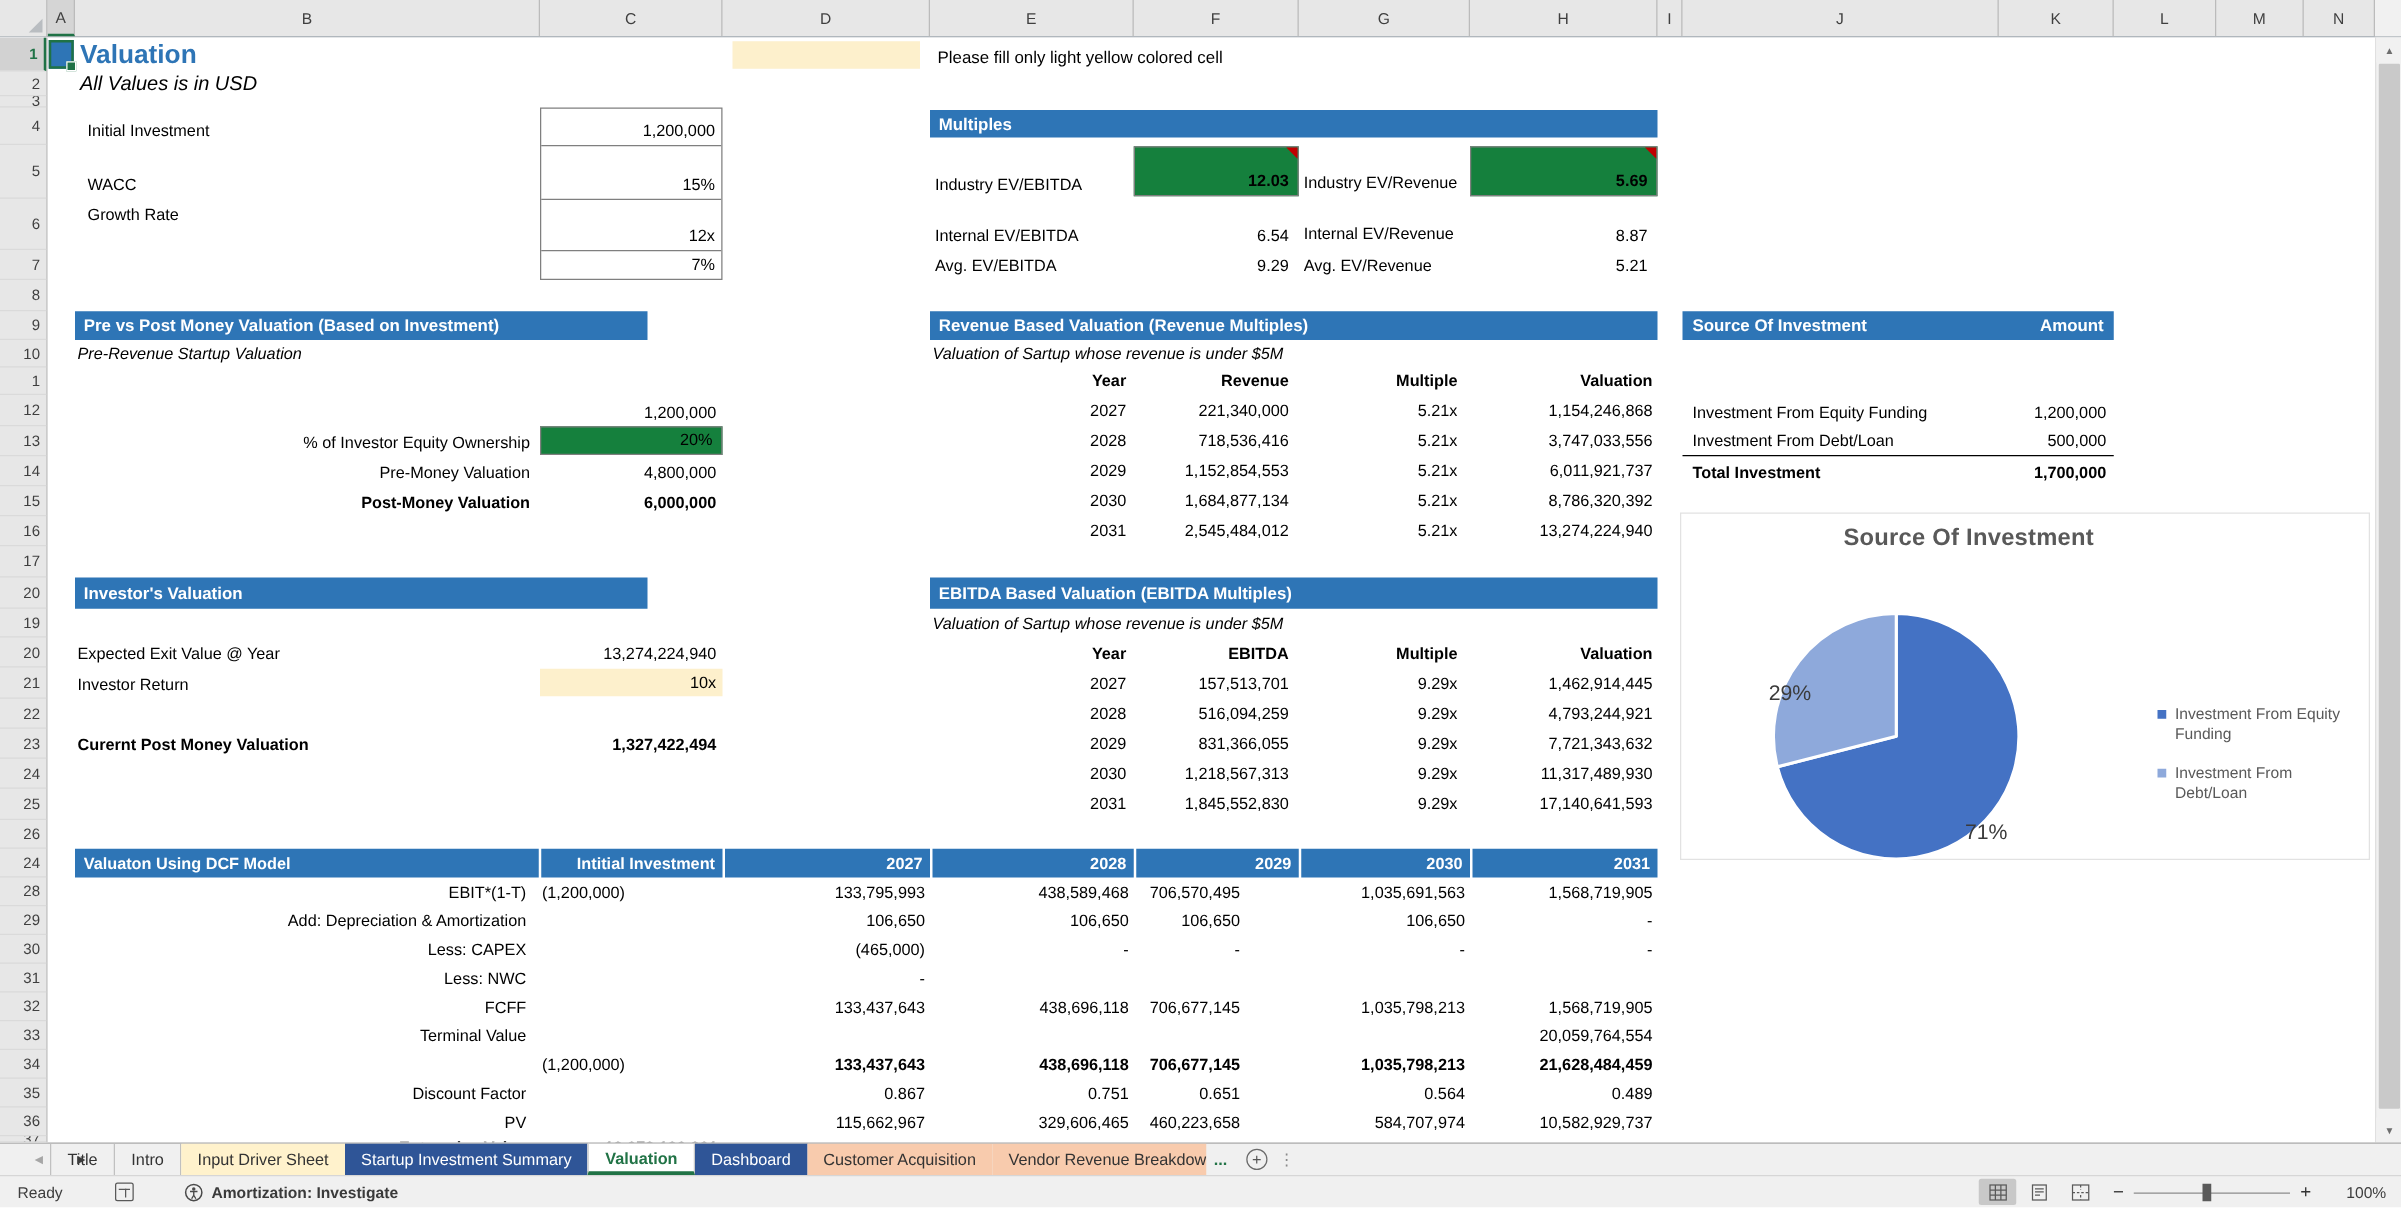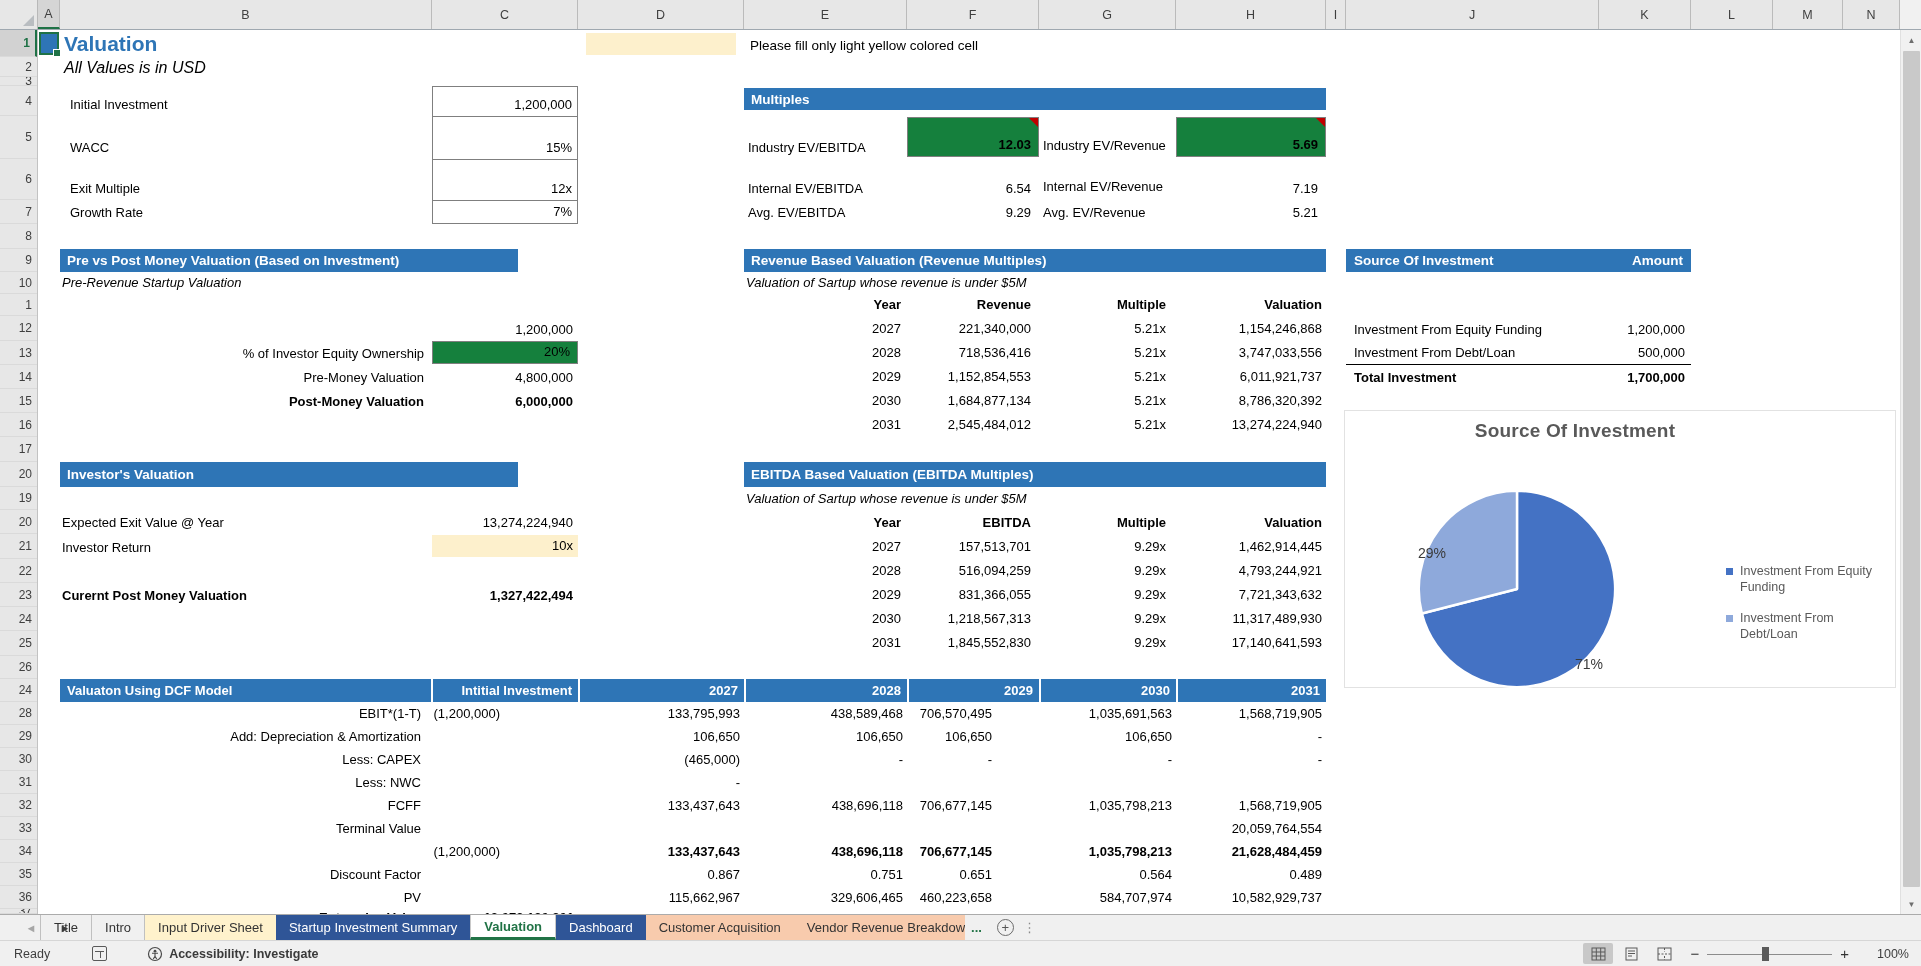--- a/index.html
+++ b/index.html
@@ -56,21 +56,21 @@
   .dseg{position:absolute;top:0;height:23px;background:#2E75B6;color:#fff;font-weight:bold;display:flex;align-items:center}
   .dseg.rt{justify-content:flex-end;padding-right:6px}
 
   .asm-box{position:absolute;left:372px;top:0;width:146px;height:138px;border:1px solid #7F7F7F}
   .asm-cell{display:flex;align-items:flex-end;justify-content:flex-end;padding:0 5px 4px 0;border-top:1px solid #7F7F7F}
   .asm-cell:first-child{border-top:none}
 
   
   .chart{background:#fff;border:1px solid #E2E2E2}
   .chart-title{position:absolute;left:60px;top:9px;width:340px;text-align:center;font-size:19px;font-weight:bold;color:#595959;letter-spacing:.2px}
-  .pielabel{position:absolute;width:56px;text-align:center;font-size:14px;color:#3A3A3A}
+  .pielabel{position:absolute;width:56px;text-align:center;font-size:17px;color:#3A3A3A}
   .legend-item{position:absolute;left:381px;width:160px;display:flex;font-size:12.5px;color:#595959;line-height:16px}
   .bullet{width:7px;height:7px;margin:5px 7px 0 0;flex:none}
   .bullet1{background:#4472C4}
   .bullet2{background:#8EA9DB}
 
   
   .a1cell{position:absolute;left:39px;top:2px;width:20px;height:23px;background:#2E75B6;border:2px solid #1F7246}
   .a1cell:after{content:"";position:absolute;right:-4px;bottom:-4px;width:6px;height:6px;background:#1F7246;border:1px solid #fff}
 
   
@@ -189,23 +189,20 @@
         <div class="asm-cell" style="height:43px">15%</div>
         <div class="asm-cell" style="height:41px">12x</div>
         <div class="asm-cell" style="height:23px">7%</div>
       </div>
       <div class="row" style="height:30px">
           <div class="cell lt" style="left:10px;width:300px">Initial Investment</div>
         </div>
       <div class="row" style="height:43px">
           <div class="cell lt" style="left:10px;width:300px">WACC</div>
         </div>
-      <div class="row" style="height:41px">
-          <div class="cell lt" style="left:10px;width:300px">Exit Multiple</div>
-        </div>
       <div class="row" style="height:24px">
           <div class="cell lt" style="left:10px;width:300px">Growth Rate</div>
         </div>
     </div>
 
     <div class="blk" style="left:744px;top:58px;width:582px">
       <div class="bar" style="height:22px">Multiples</div>
       <div style="height:6px"></div>
       <div class="row" style="height:43px">
         <div class="cell lt" style="left:4px;width:159px">Industry EV/EBITDA</div>
@@ -214,21 +211,21 @@
             <span style="white-space:normal;line-height:19px">Industry EV/Revenue</span>
           </div>
         <div class="ybox tri b" style="left:432px;width:150px;top:1px;bottom:2px">5.69</div>
       </div>
       <div class="row" style="height:41px">
         <div class="cell lt" style="left:4px;width:159px">Internal EV/EBITDA</div>
         <div class="cell rt" style="left:163px;width:132px;padding-right:8px">6.54</div>
         <div class="cell lt cGl">
             <span style="white-space:normal;line-height:19px">Internal EV/Revenue</span>
           </div>
-        <div class="cell rt" style="left:432px;width:150px;padding-right:8px">7.19</div>
+        <div class="cell rt" style="left:432px;width:150px;padding-right:8px">8.87</div>
       </div>
       <div class="row" style="height:24px">
         <div class="cell lt" style="left:4px;width:159px">Avg. EV/EBITDA</div>
         <div class="cell rt" style="left:163px;width:132px;padding-right:8px">9.29</div>
         <div class="cell lt" style="left:299px;width:133px">Avg. EV/Revenue</div>
         <div class="cell rt" style="left:432px;width:150px;padding-right:8px">5.21</div>
       </div>
     </div>
 
     <div class="blk" style="left:60px;top:219px;width:458px">
@@ -518,21 +515,21 @@
 
   <div class="statusbar">
     <span class="sb-ready">Ready</span>
     <span class="sb-macro"></span>
     <span class="sb-acc">
       <svg width="16" height="16" viewBox="0 0 16 16" style="margin-right:6px">
         <circle cx="8" cy="8" r="6.5" fill="none" stroke="#4A4A4A" stroke-width="1.2"></circle>
         <circle cx="8" cy="5.2" r="1.4" fill="#4A4A4A"></circle>
         <path d="M5 7.2 L11 7.2 M8 7.2 L8 10.2 M8 10.2 L6.3 13 M8 10.2 L9.7 13" stroke="#4A4A4A" stroke-width="1.1" fill="none"></path>
       </svg>
-      <span>Accessibility: Investigate</span>
+      <span>Amortization: Investigate</span>
     </span>
     <span class="sb-right">
       <span class="vb sel">
         <svg width="15" height="14" viewBox="0 0 15 14">
             <rect x="1" y="1" width="13" height="12" fill="none" stroke="#595959"></rect>
             <path d="M1 5 H14 M1 9 H14 M5.3 1 V13 M9.7 1 V13" stroke="#595959" fill="none"></path>
           </svg>
       </span>
       <span class="vb">
         <svg width="15" height="14" viewBox="0 0 15 14">

